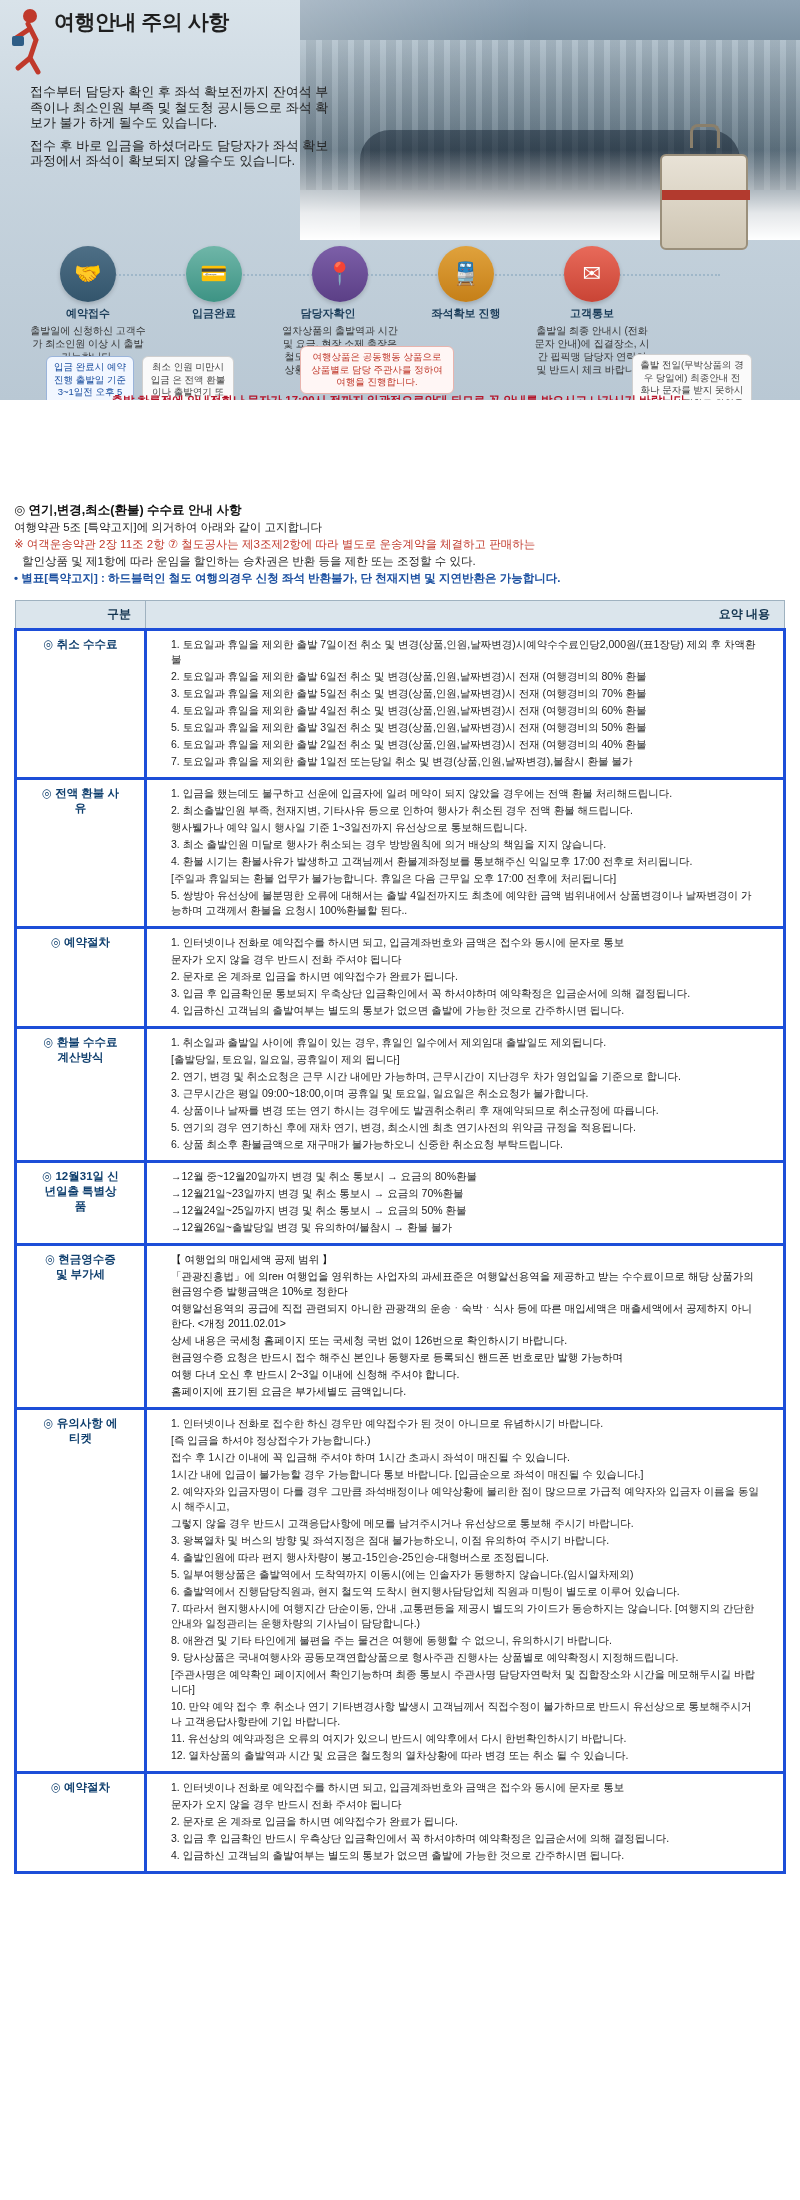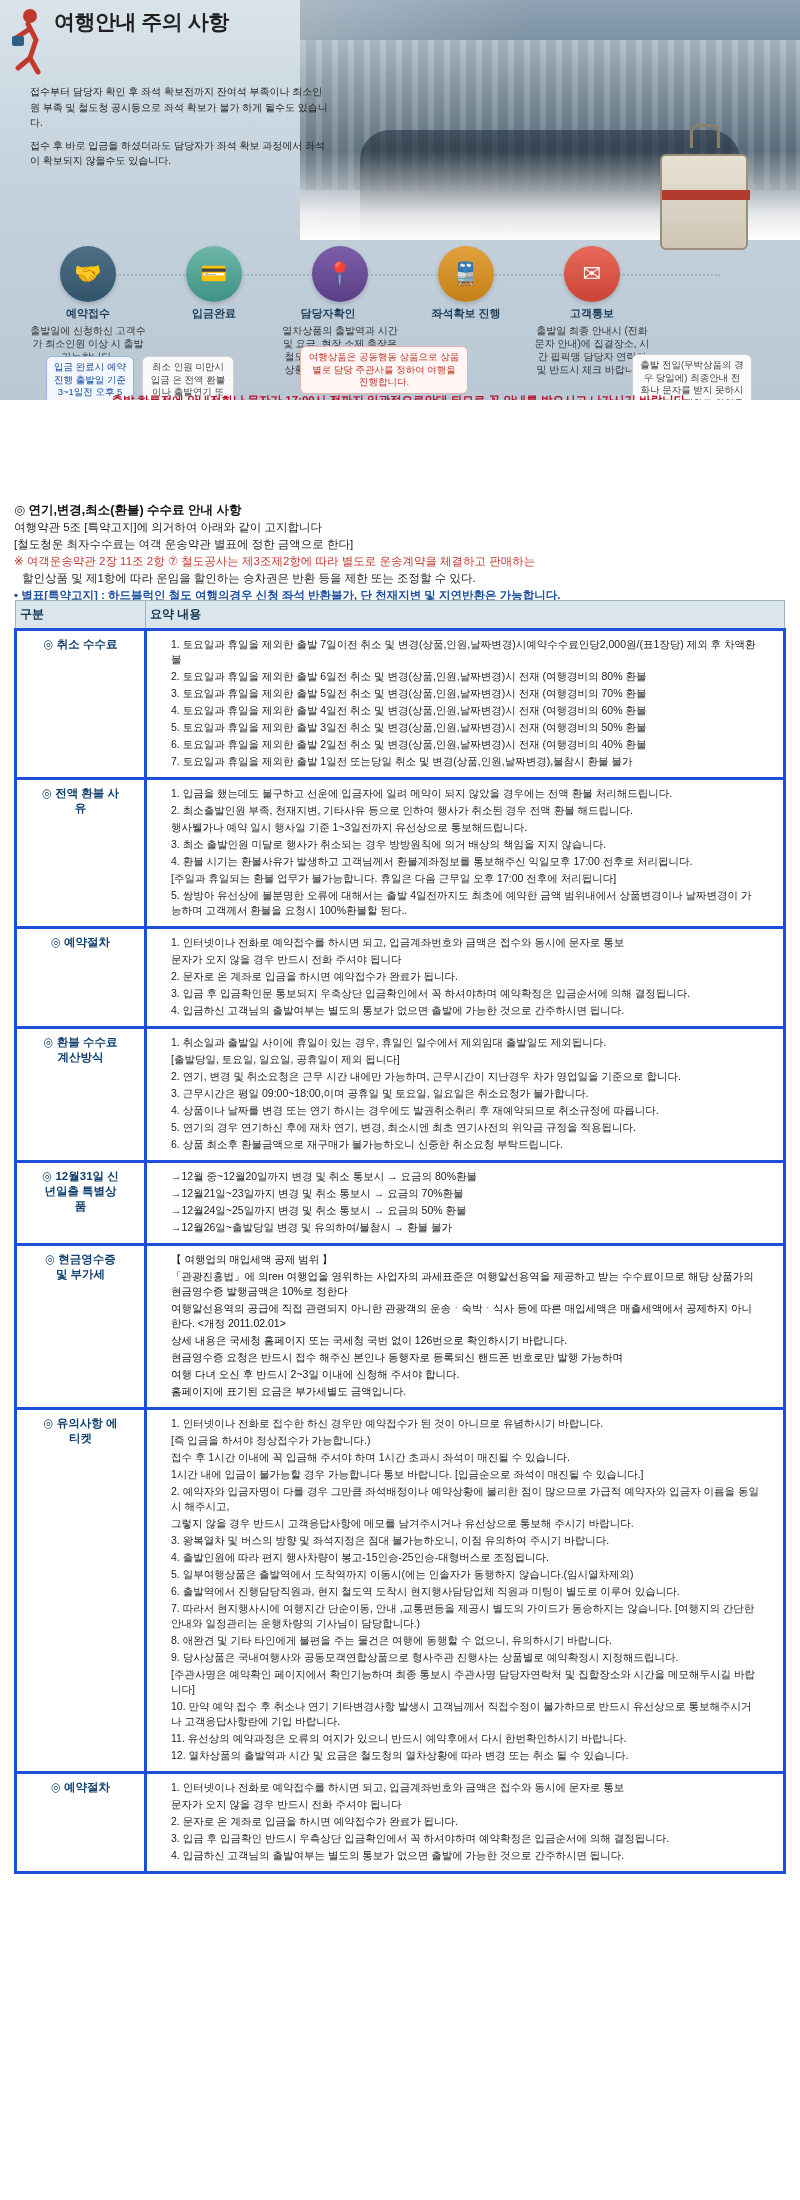--- a/index.html
+++ b/index.html
@@ -68,21 +68,21 @@
   }
   .runner {
     position: absolute;
     left: 8px; top: 6px;
     width: 42px; height: 70px;
   }
   .banner-bullets {
     position: absolute;
     left: 30px; top: 84px;
     width: 300px;
-    font-size: 10px;
+    font-size: 13px;
     line-height: 15.5px;
     color: #222;
   }
   .banner-bullets p { margin: 0 0 7px 0; }
   .red { color: #cc0000; }
 
   
   .suitcase {
     position:absolute; right: 30px; top: 120px;
     width: 110px; height: 130px;
@@ -142,21 +142,21 @@
   .callout {
     position:absolute;
     border-radius: 6px;
     padding: 4px 6px;
     font-size: 9.5px; line-height: 12.5px;
     text-align:center;
     border: 1px solid;
   }
   .co1 { left: 46px; top: 120px; width: 88px; color:#1b4fa0; border-color:#9ab4da; background:#f2f7ff;}
   .co2 { left: 142px; top: 120px; width: 92px; color:#444; border-color:#cfcfcf; background:#fafafa;}
-  .co3 { left: 300px; top: 110px; width: 168px; color:#c0392b; border-color:#e8b4ae; background:#fff6f5;}
+  .co3 { left: 300px; top: 110px; width: 154px; color:#c0392b; border-color:#e8b4ae; background:#fff6f5;}
   .co4 { left: 632px; top: 118px; width: 120px; color:#444; border-color:#cfcfcf; background:#fafafa;}
 
   
   .notice {
     position:absolute; left: 0; top: 392px; width: 800px;
     text-align:center; font-size: 11.5px; line-height: 17px; color:#222;
   }
   .notice .l1 { color:#b5152a; font-weight: bold;}
 
   
@@ -178,22 +178,22 @@
     font-size: 10.5px;
     line-height: 15px;
     color: #222;
   }
   table.main th {
     background: #dbe5ec;
     border: 1px solid #9fb2c0;
     font-size: 12px;
     font-weight: bold;
     color: #12344f;
-    padding: 6px 4px;
-    text-align:left;
+    padding: 6px 14px;
+    text-align:right;
   }
   table.main td {
     border: 3px solid #1d4ed8;
     padding: 6px 24px;
     vertical-align: top;
   }
   td.cat {
     width: 130px;
     text-align:center;
     vertical-align: middle;
@@ -267,21 +267,20 @@
     <div class="notice">
       <div class="l1">출발 하루전에 안내전화나 문자가 17:00시 전까지 일괄적으로안대 되므로 꼭 안내를 받으시고 나가시기 바랍니다.</div>
 
     </div>
 
   </div>
 
   <div class="body-block">
     <div class="h">◎ 연기,변경,최소(환불) 수수료 안내 사항</div>
     <div>여행약관 5조 [특약고지]에 의거하여 아래와 같이 고지합니다</div>
-    <div>[철도청운 최자수수료는 여객 운송약관 별표에 정한 금액으로 한다]</div>
     <div class="star">※ 여객운송약관 2장 11조 2항 ⑦ 철도공사는 제3조제2항에 따라 별도로 운송계약을 체결하고 판매하는</div>
     <div class="ind">할인상품 및 제1항에 따라 운임을 할인하는 승차권은 반환 등을 제한 또는 조정할 수 있다.</div>
     <div class="bullet-blue">• 별표[특약고지] : 하드블럭인 철도 여행의경우 신청 좌석 반환불가, 단 천재지변 및 지연반환은 가능합니다.</div>
   </div>
 
   <table class="main">
     <thead>
       <tr>
         <th>구분</th>
         <th>요약 내용</th>

